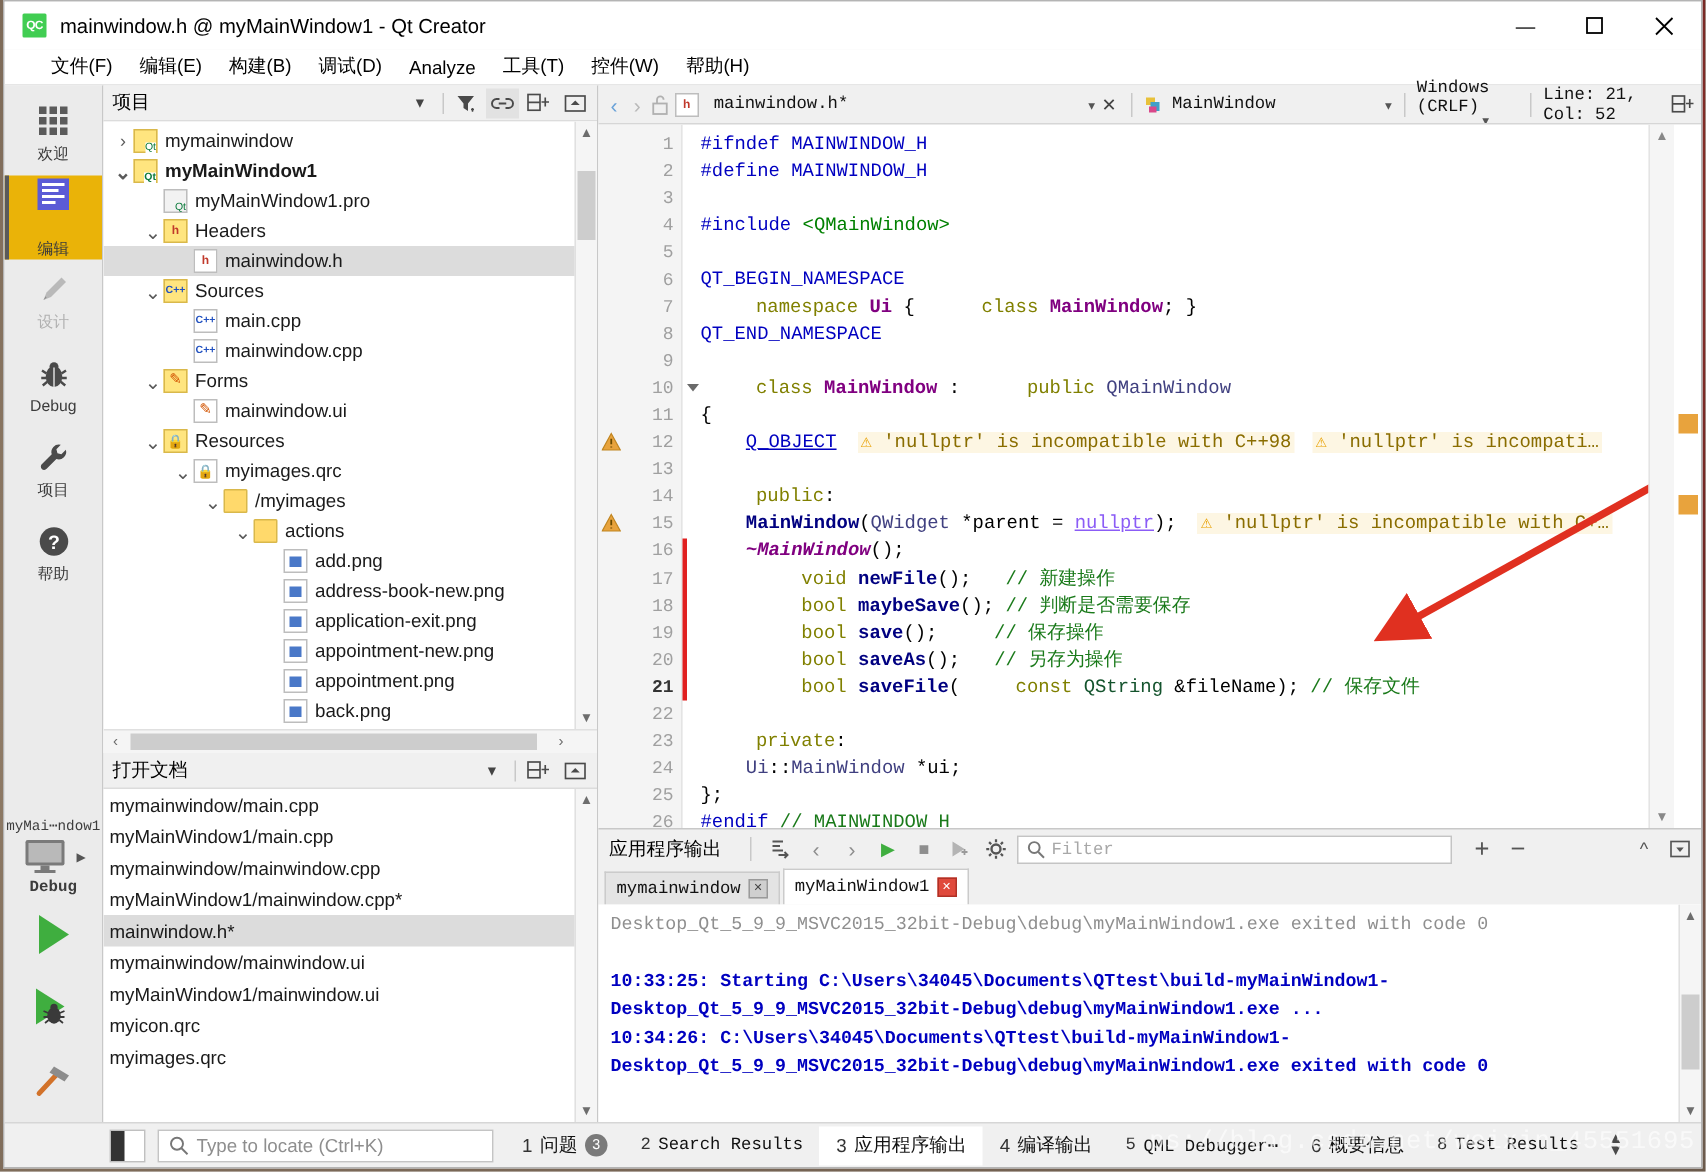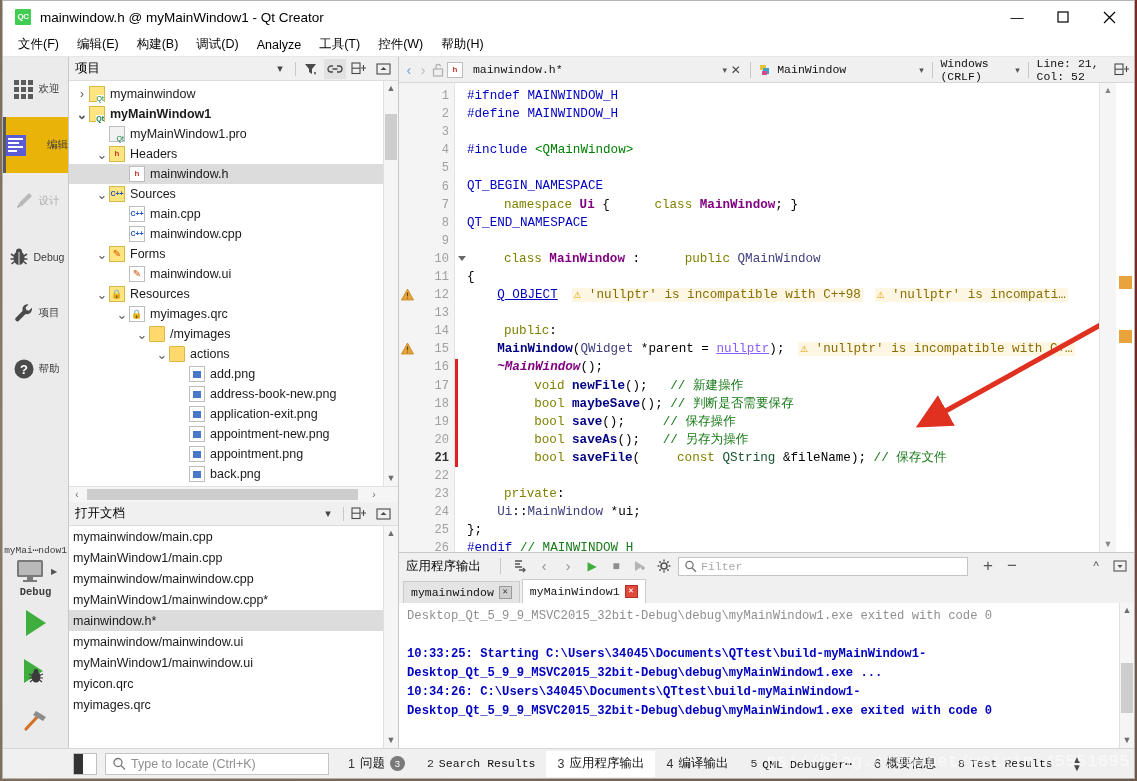--- a/index.html
+++ b/index.html
@@ -38,33 +38,33 @@
   #title-text { margin-left:9px; font-size:13.5px; color:#000; }
   .wbtn {
     width:46px; height:32px; display:flex; align-items:center; justify-content:center;
     font-size:13px; color:#000;
   }
   .wbtn:last-child { margin-right:2px; }
   #win-controls { position:absolute; right:0; top:0; display:flex; }
   
   #menubar {
     height:24px; background:#ffffff; display:flex; align-items:center;
-    flex:0 0 24px; padding-left:6px; border-bottom:1px solid #e6e6e6;
+    flex:0 0 24px; padding-left:22px; border-bottom:1px solid #e6e6e6;
   }
   .menu-item { padding:2px 9px; font-size:12.5px; color:#000; }
   
   #body { flex:1 1 auto; display:flex; min-height:0; background:#f0f0f0; }
   
   #modebar {
     width:66px; background:#ebebeb; border-right:1px solid #c8c8c8;
     display:flex; flex-direction:column; flex:0 0 66px;
     padding-top:4px;
   }
   .mode {
-    height:56px; display:flex; flex-direction:row; align-items:center;
+    height:56px; display:flex; flex-direction:column; align-items:center;
     justify-content:center; gap:3px; position:relative;
   }
   .mode.active { background:#eab308;justify-content:space-between; }
   .mode.active:before {
     content:""; position:absolute; left:0; top:0; bottom:0; width:3px; background:#5a5a5a;
   }
   .mode .lbl { font-size:10.5px; color:#3c3c3c; }
   .mode.disabled .lbl { color:#b0b0b0; }
   .micon { width:24px; height:24px; display:flex; align-items:center; justify-content:center; }
   .grid-icon { display:grid; grid-template-columns:repeat(3,5px); grid-template-rows:repeat(3,5px); gap:2px; }
@@ -584,21 +584,21 @@
         <div style="display:flex;align-items:center;gap:5px;">
           <svg width="14" height="14" class="svg-ico" viewBox="0 0 14 14">
             <path d="M2 2 L8 2 L8 7 L2 7 Z" fill="#e8c13a"></path>
             <path d="M5 5 L11 5 L11 11 L5 11 Z" fill="#3fa0c8"></path>
             <path d="M4 8 L9 8 L9 12 L4 12 Z" fill="#d9488a"></path>
           </svg>
           <span class="combo">MainWindow</span>
           <span class="caret" style="margin-left:68px;">▾</span>
         </div>
         <div class="cbar"></div>
-        <div style="display:flex;align-items:center;">
+        <div style="display:flex;align-items:center;flex-direction:column;">
           <span class="combo">Windows (CRLF)</span>
           <span class="caret" style="margin-left:24px;">▾</span>
         </div>
         <div class="cbar"></div>
         <span class="combo">Line: 21, Col: 52</span>
         <div class="tbtn" style="margin-left:auto;">
           <svg width="16" height="13" class="svg-ico" viewBox="0 0 16 13">
             <rect x="1" y="1" width="8" height="10.5" fill="none" stroke="#4a4a4a" stroke-width="1.1"></rect>
             <path d="M1 6.2 H9" stroke="#4a4a4a" stroke-width="1.1"></path>
             <path d="M12.5 3 V9 M10 6 H15" stroke="#4a4a4a" stroke-width="1.1"></path>

